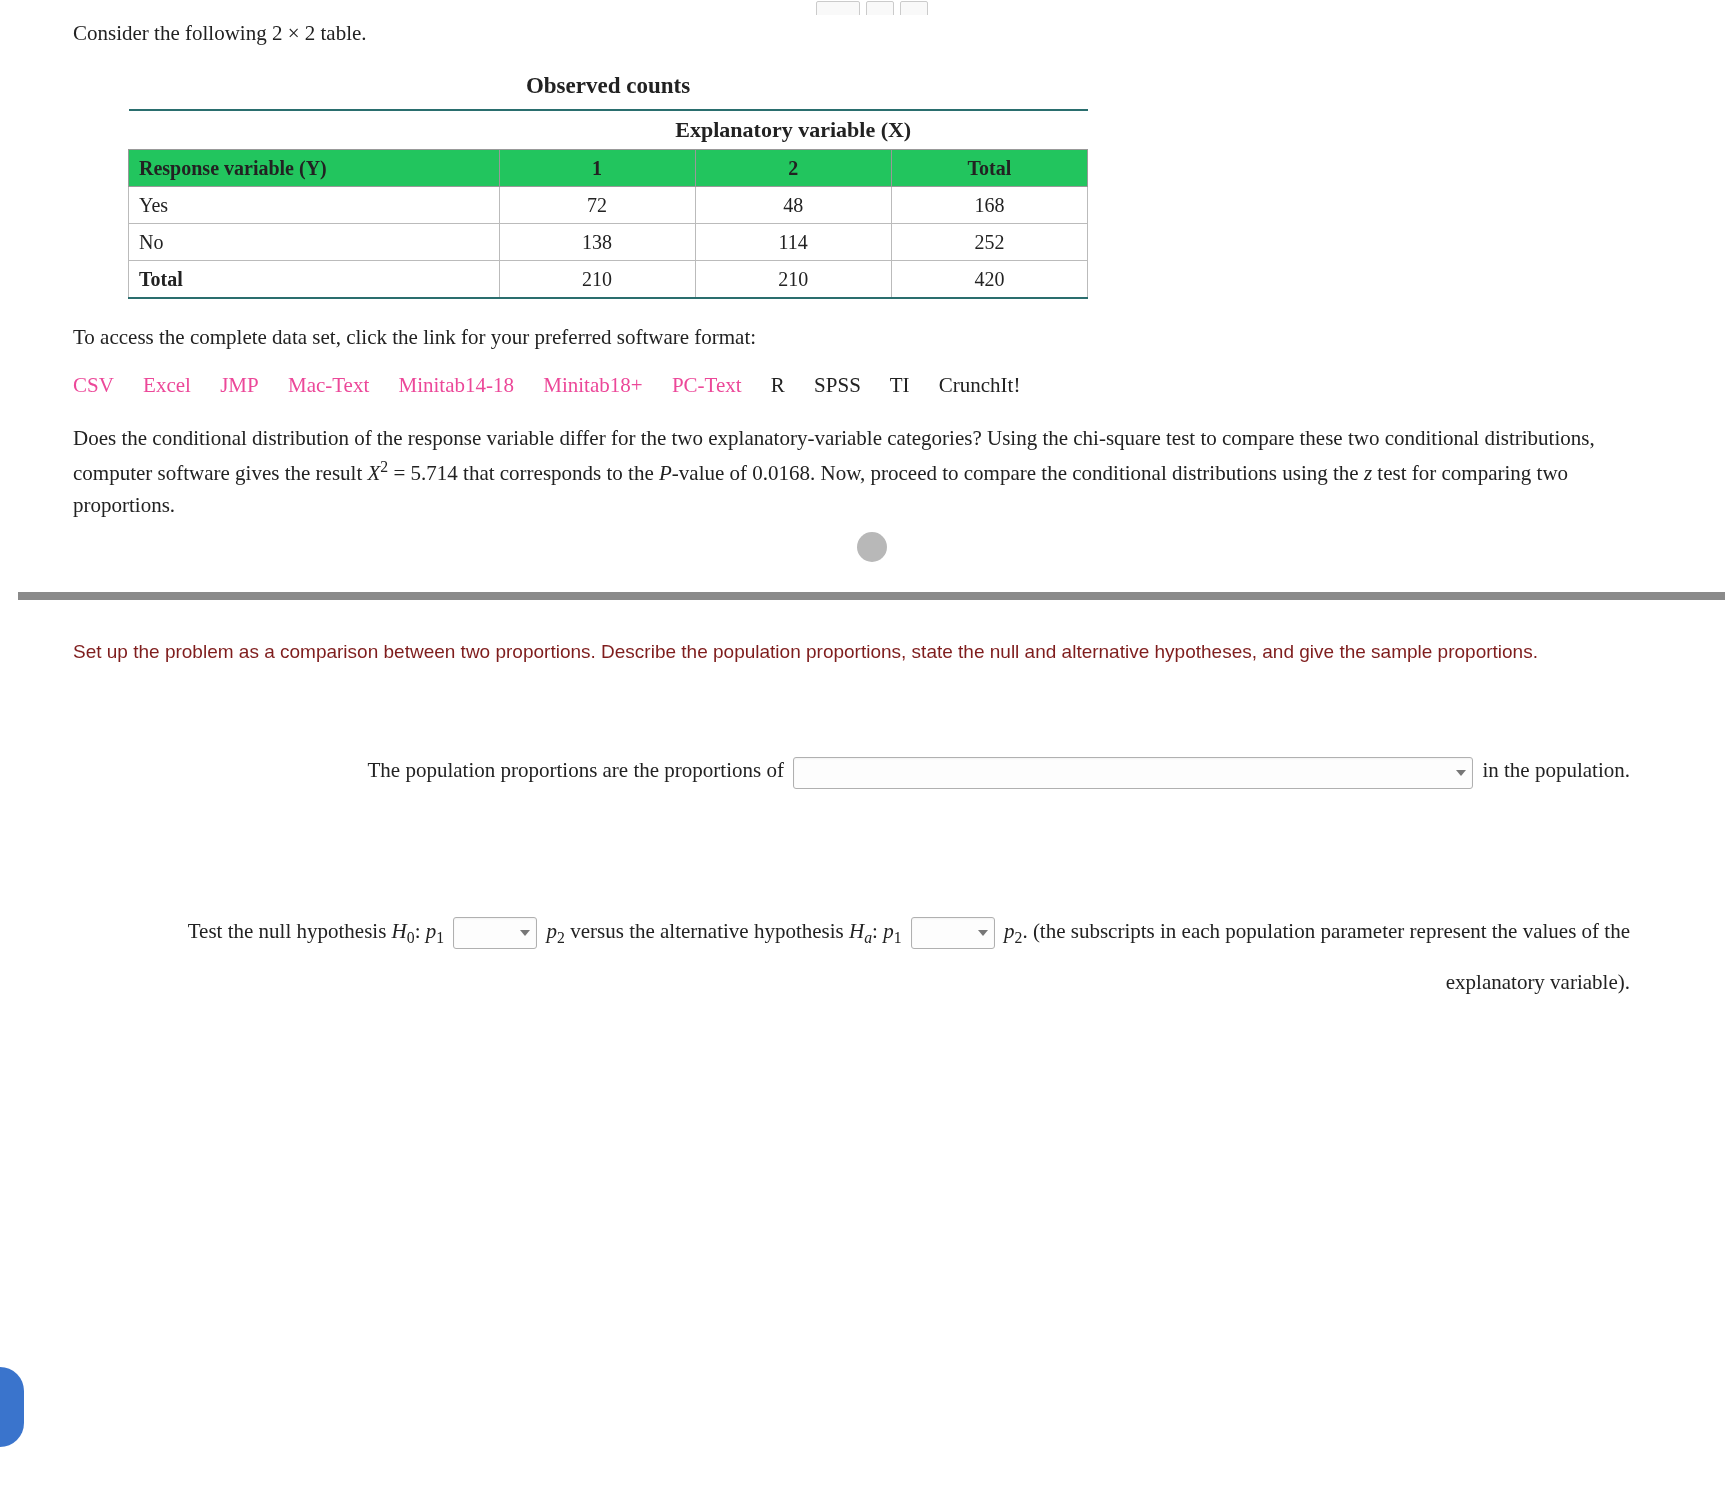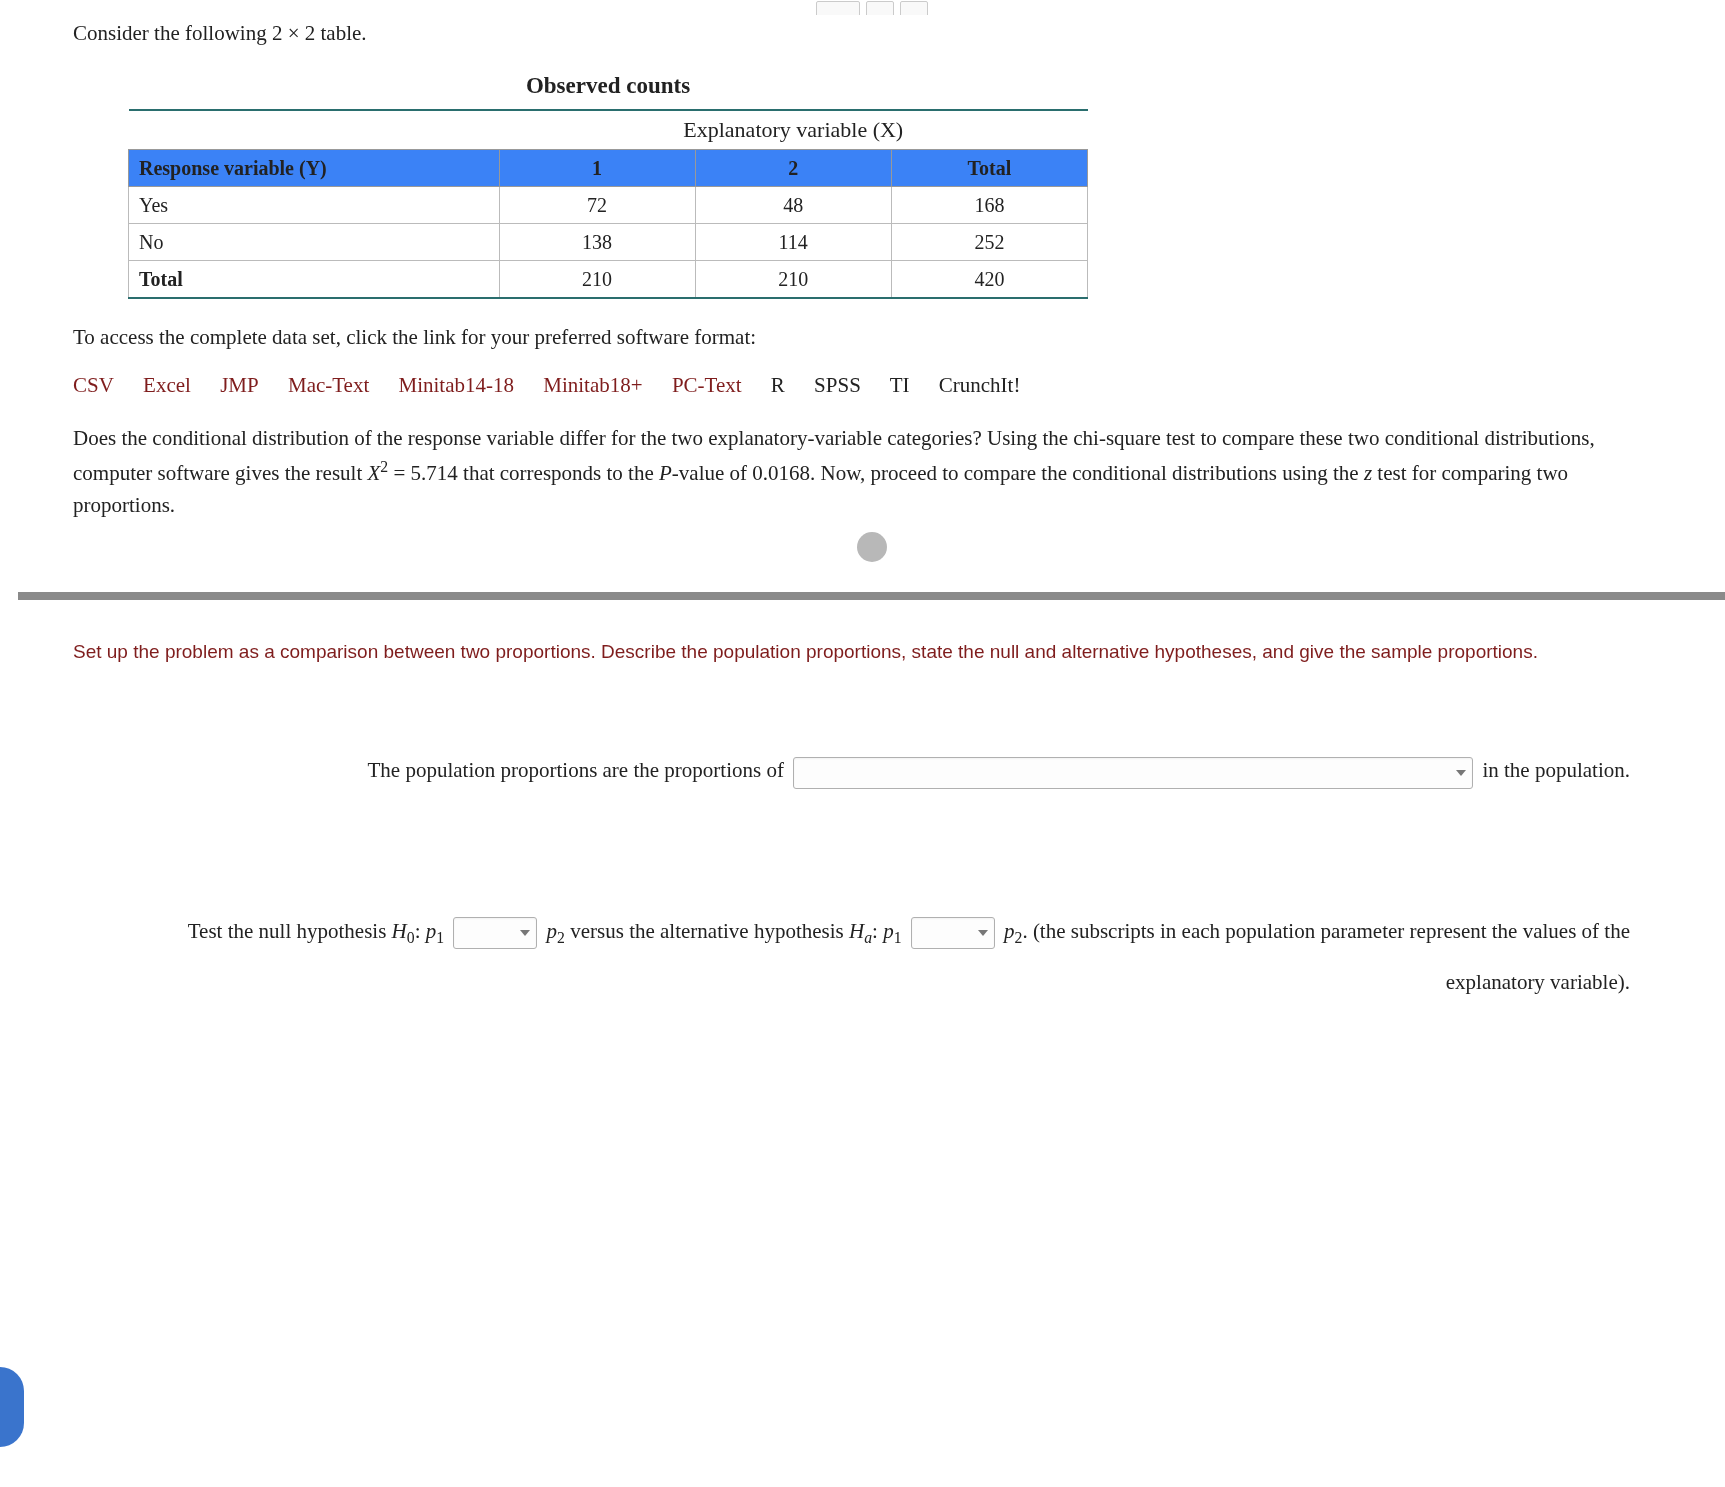--- a/index.html
+++ b/index.html
@@ -41,38 +41,38 @@
   }
   table.data tr.top-rule td, table.data tr.top-rule th { border-top: 2px solid #2a6e6e; }
   table.data tr.bot-rule td, table.data tr.bot-rule th { border-bottom: 2px solid #2a6e6e; }
   table.data th, table.data td {
     padding: 4px 10px;
     font-size: 20px;
   }
   table.data .resp-col { width: 340px; text-align: left; }
   table.data .num-col { width: 180px; text-align: center; }
   table.data .exp-head {
-    font-weight: normal; text-align:center; font-size: 22px;
+    font-weight: bold; text-align:center; font-size: 22px;
     border-bottom: 1px solid #999;
   }
   table.data .sub-head th {
     border: 1px solid #999; font-weight: bold; text-align:center;
-    background:#3b82f6;
+    background:#22c55e;
   }
   table.data .sub-head th.resp-col { text-align:left; }
   table.data tbody td {
     border: 1px solid #bbb;
   }
   table.data tbody td.resp-col { font-weight: normal; }
   .access-text { margin: 14px 0 18px 0; }
   .links {
     font-family: Georgia, serif;
     margin-bottom: 22px;
   }
-  .links span.blue { color: #7f1d1d; cursor: pointer; margin-right: 24px; }
+  .links span.blue { color: #ec4899; cursor: pointer; margin-right: 24px; }
   .links span.plain { color: #222; margin-right: 24px; }
   .para { margin-bottom: 10px; line-height:1.55; }
   .math-i { font-style: italic; font-family: 'Times New Roman', serif; }
   .sup { font-size: 0.75em; vertical-align: super; }
   .sub { font-size: 0.75em; vertical-align: sub; }
   .grey-dot {
     width: 30px; height: 30px; border-radius: 50%; background:#b8b8b8;
     margin: 2px auto 0 auto;
   }
   .divider {

